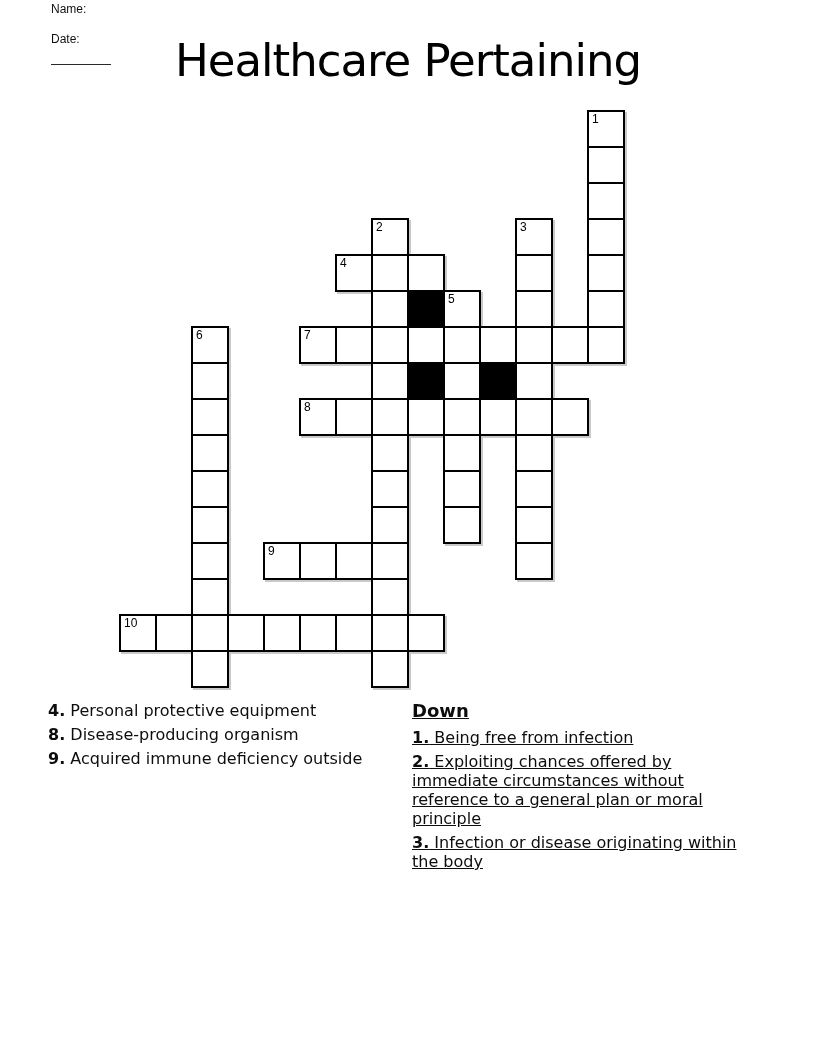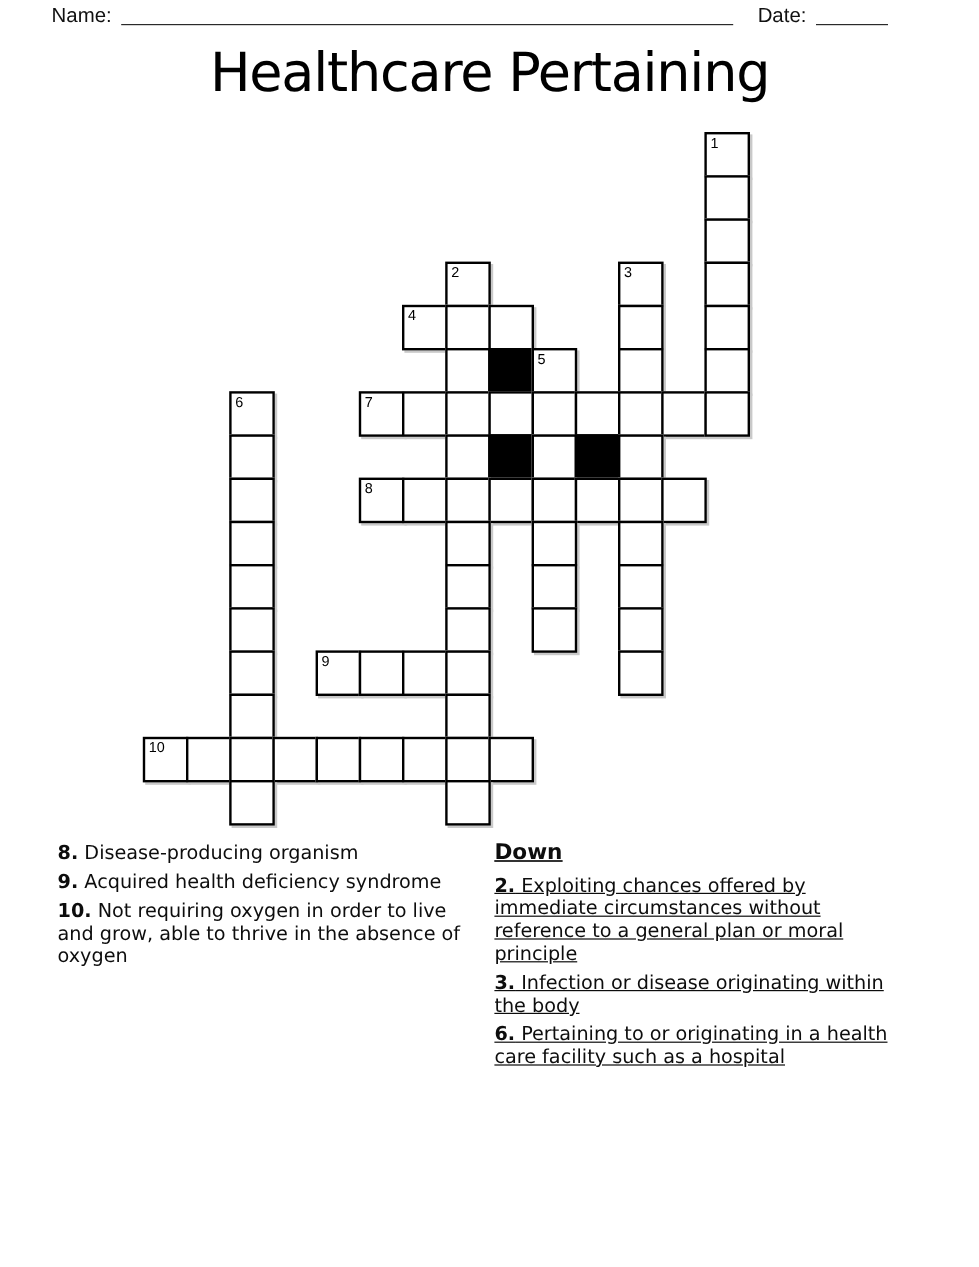--- a/index.html
+++ b/index.html
@@ -13,22 +13,23 @@
     font-family: "DejaVu Sans", sans-serif;
     overflow: hidden;
   }
   
   .name-row {
     position: absolute;
     left: 43px; right: 76px; top: 2px;
     display: flex;
     align-items: baseline;
     font-family: "Liberation Sans", sans-serif;
-    font-size: 17px;
+    font-size: 12px;
     color: #111;
+    flex-direction: column;
   }
   .name-row .lbl { white-space: nowrap; }
   .fill-line {
     display: inline-block;
     border-bottom: 1.6px solid #2a2a2a;
     height: 16px;
     transform: translateY(3px);
   }
   .name-line { flex: 1 1 auto; margin: 0 20px 0 8px; }
   .date-line { width: 60px; margin-left: 8px; }
@@ -184,28 +185,28 @@
       <div class="cell" style="left: 299px; top: 614px;"></div>
       <div class="cell" style="left: 335px; top: 614px;"></div>
       <div class="cell" style="left: 371px; top: 614px;"></div>
       <div class="cell" style="left: 407px; top: 614px;"></div>
       <div class="cell" style="left: 191px; top: 650px;"></div>
       <div class="cell" style="left: 371px; top: 650px;"></div>
     </div>
 
   <div class="clue-col across">
     <div id="across-list">
+        <div class="clue"><span class="num">4.</span><span> Personal protective equipment</span></div>
         <div class="clue"><span class="num">8.</span><span> Disease-producing organism</span></div>
-        <div class="clue"><span class="num">9.</span><span> Acquired health deficiency syndrome</span></div>
-        <div class="clue"><span class="num">10.</span><span> Not requiring oxygen in order to live and grow, able to thrive in the absence of oxygen</span></div>
+        <div class="clue"><span class="num">9.</span><span> Acquired immune deficiency outside</span></div>
       </div>
   </div>
 
   <div class="clue-col down">
     <div class="clue-heading">Down</div>
     <div id="down-list">
+        <div class="clue"><span class="num">1.</span><span> Being free from infection</span></div>
         <div class="clue"><span class="num">2.</span><span> Exploiting chances offered by immediate circumstances without reference to a general plan or moral principle</span></div>
         <div class="clue"><span class="num">3.</span><span> Infection or disease originating within the body</span></div>
-        <div class="clue"><span class="num">6.</span><span> Pertaining to or originating in a health care facility such as a hospital</span></div>
       </div>
   </div>
 
 </div>
 
 </body></html>

